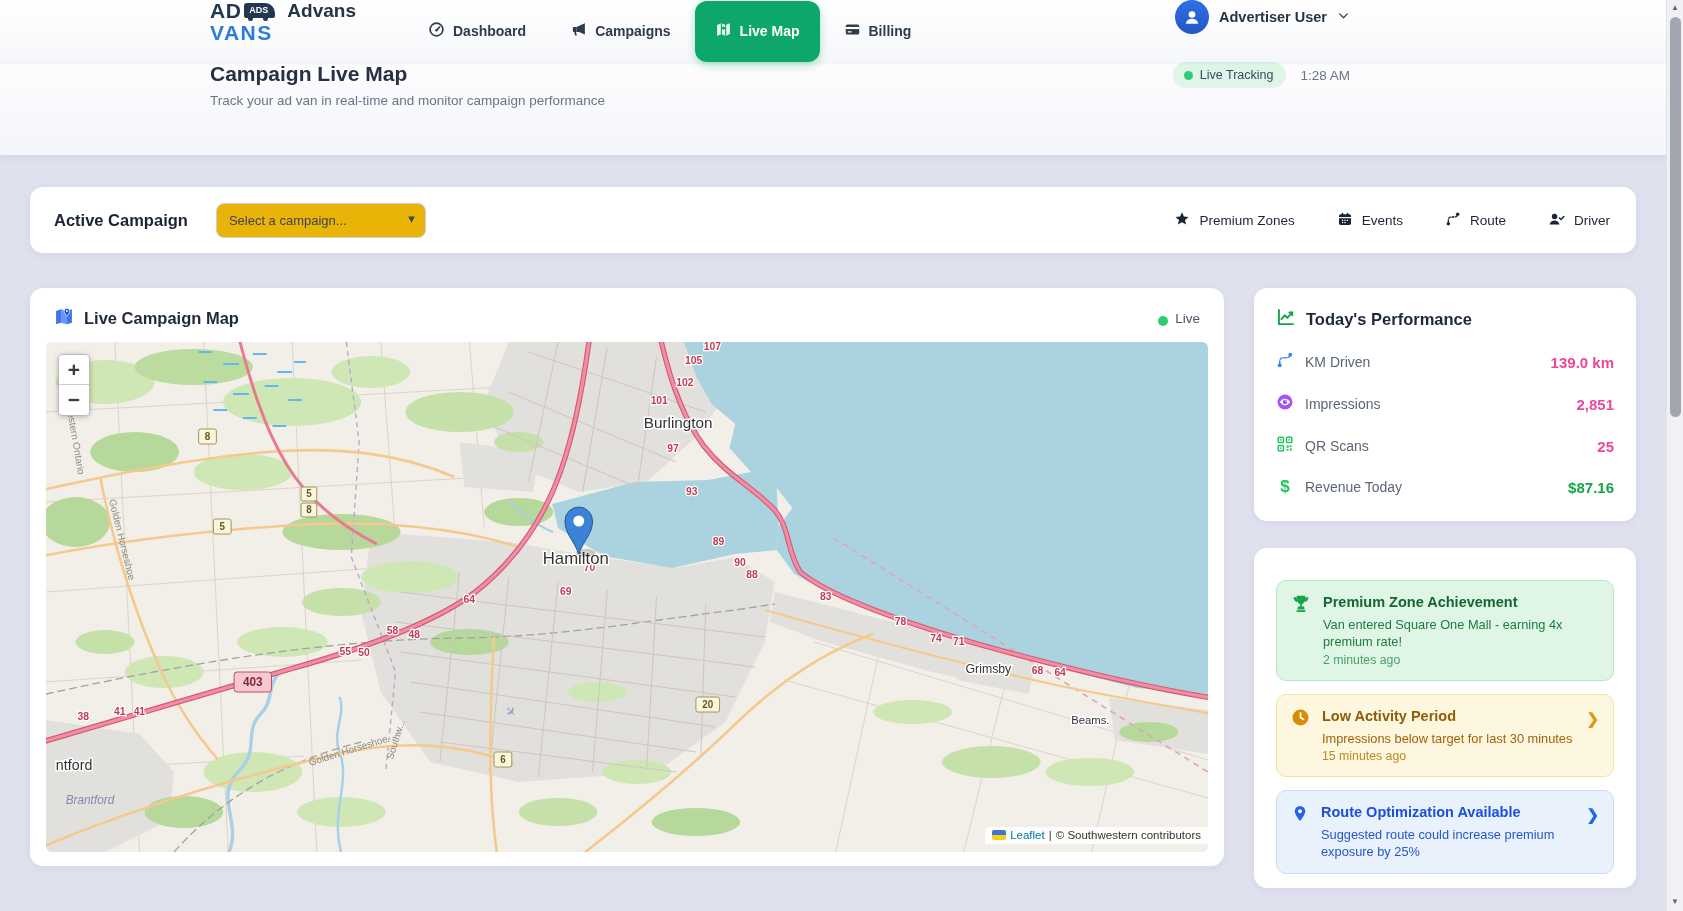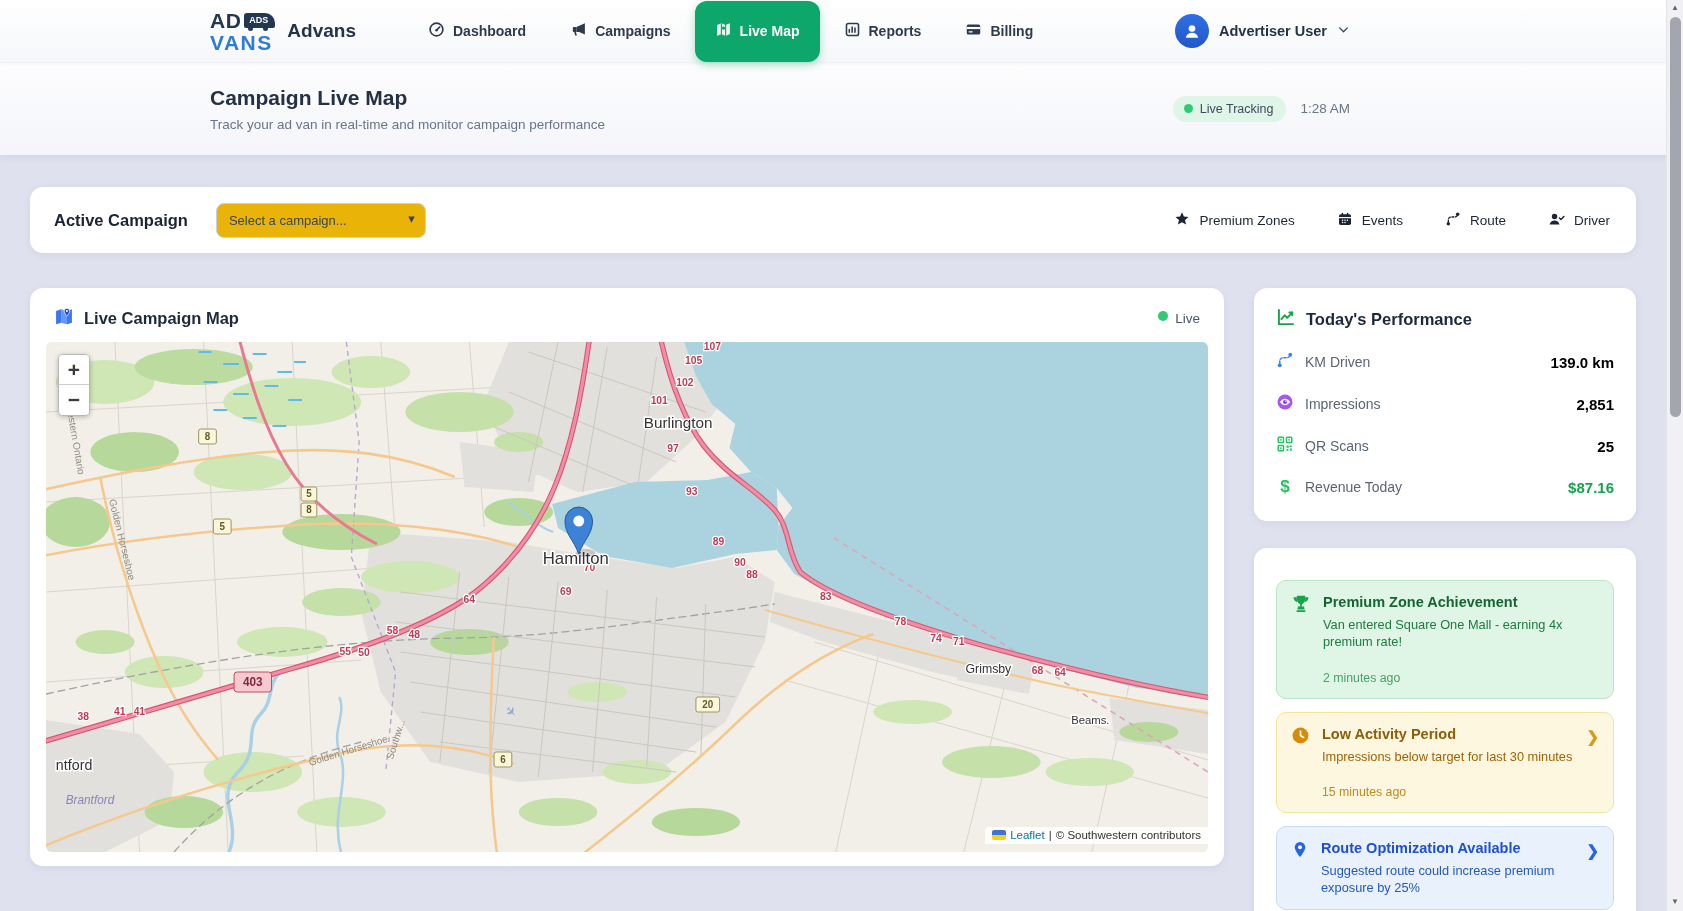--- a/index.html
+++ b/index.html
@@ -1,20 +1,20 @@
 <!DOCTYPE html>
 <html><head>
 <meta charset="utf-8">
 <style>
   *{box-sizing:border-box;margin:0;padding:0}
   html,body{width:1683px;height:911px;overflow:hidden}
   body{font-family:"Liberation Sans",sans-serif;background:#dfe1ef;color:#1e2a3a}
   
   .navbar{height:62px;background:linear-gradient(#ffffff,#f6f7fa);box-shadow:0 1px 3px rgba(25,35,70,.08);position:relative;z-index:5}
-  .shell{width:1140px;margin-left:210px;height:100%;display:flex;align-items:center}
+  .shell{width:1140px;margin-left:210px;height:100%;display:flex;align-items:flex-start}
   .logo{display:flex;flex-direction:column;line-height:1}
   .logo-line1{display:flex;align-items:center}
   .logo-ad{font-size:21px;font-weight:800;color:#223750;letter-spacing:.5px}
   .logo-van{position:relative;margin-left:3px;background:#223750;color:#fff;border-radius:3px 10px 2px 2px;padding:2px 7px 2px 5px;font-size:9px;font-weight:800;height:15px;display:inline-flex;align-items:center}
   .logo-van::after{content:"";position:absolute;left:4px;bottom:-3px;width:5px;height:5px;background:#223750;border-radius:50%;box-shadow:15px 0 0 #223750}
   .logo-line2{font-size:21px;font-weight:800;color:#2e7cd6;letter-spacing:1.5px;margin-top:1px}
   .brand-name{font-size:19px;font-weight:700;color:#243447;margin-left:12px}
   .nav{display:flex;align-items:center;height:100%;margin-left:52px;gap:4px}
   .nav-item{display:flex;align-items:center;gap:8px;padding:0 20px;height:62px;font-size:14px;font-weight:600;color:#2f3b4d;cursor:pointer;white-space:nowrap}
   .nav-item svg{flex:none}
@@ -40,21 +40,21 @@
   .select-wrap select{width:100%;appearance:none;-webkit-appearance:none;border:1px solid #c9d1dd;border-radius:8px;padding:9px 30px 9px 12px;font-size:13px;color:#3a4656;background:#eab308;font-family:"Liberation Sans",sans-serif;cursor:pointer}
   .select-caret{position:absolute;right:11px;top:8px;color:#3a4656;font-size:13px;pointer-events:none}
   .cb-actions{margin-left:auto;display:flex;align-items:center;gap:42px}
   .cb-action{display:flex;align-items:center;gap:9px;font-size:13.5px;font-weight:500;color:#1b2533;cursor:pointer;white-space:nowrap}
   .content-row{display:flex;gap:30px;align-items:flex-start}
   
   .map-card{flex:1;padding:16px 16px 14px}
   .map-head{display:flex;align-items:center;justify-content:space-between;padding:2px 8px 12px}
   .map-head-left{display:flex;align-items:center;gap:10px}
   .map-title{font-size:16.5px;font-weight:700;color:#1e2a3a}
-  .live-ind{display:flex;align-items:flex-start;gap:7px;font-size:13.5px;color:#4a5568}
+  .live-ind{display:flex;align-items:flex-end;gap:7px;font-size:13.5px;color:#4a5568}
   .live-ind .dot{width:10px;height:10px}
   .map-box{position:relative;height:510px;border-radius:6px;overflow:hidden;background:#f2efe9}
   .map-box svg.basemap{display:block;width:100%;height:100%}
   svg text{font-family:"Liberation Sans",sans-serif}
   .exitlbl{font-size:10.5px;font-weight:700;fill:#c23a52;stroke:#fff;stroke-width:2.4px;paint-order:stroke}
   .citylbl{fill:#333;stroke:#fff;stroke-width:3px;paint-order:stroke}
   .reglbl{fill:#8f8a80;font-size:10px}
   .shieldtxt{fill:#5f5a2a;font-size:10px;font-weight:700;text-anchor:middle}
   .zoomctl{position:absolute;top:12px;left:12px;width:32px;background:#fff;border:1px solid #b9b9b9;border-radius:5px;box-shadow:0 1px 5px rgba(0,0,0,.25);overflow:hidden;z-index:3}
   .zoombtn{width:100%;height:30px;display:flex;align-items:center;justify-content:center;font-size:21px;font-weight:700;color:#3c3c3c;cursor:pointer;background:#fff}
@@ -63,27 +63,27 @@
   .ua-flag{display:inline-block;width:14px;height:10px;border-radius:2px;background:linear-gradient(#4272d8 50%,#f7d117 50%)}
   .leaflet-link{color:#0078a8}
   
   .right-col{width:382px;flex:none;display:flex;flex-direction:column;gap:27px}
   .panel{padding:19px 22px 14px}
   .panel-title-row{display:flex;align-items:center;gap:10px;margin-bottom:10px}
   .panel-title{font-size:16.5px;font-weight:700;color:#1d2939}
   .stat-row{display:flex;align-items:center;justify-content:space-between;padding:10px 0}
   .stat-left{display:flex;align-items:center;gap:11px}
   .stat-label{font-size:14px;color:#5b6675}
-  .stat-value{font-size:15px;font-weight:700;color:#000000}
+  .stat-value{font-size:15px;font-weight:700;color:#ec4899}
   .stat-value.green{color:#16a34a}
   .alert{border-radius:10px;border:1px solid;padding:13px 14px;margin-top:13px;display:flex;gap:12px;align-items:flex-start;cursor:pointer}
   .alert-body{flex:1}
   .alert-title{font-size:14.5px;font-weight:700;margin-bottom:6px}
   .alert-desc{font-size:12.8px;line-height:1.35}
-  .alert-time{font-size:12.3px;margin-top:20px}
+  .alert-time{font-size:12.3px;margin-top:2px}
   .alert-chevron{font-size:15px;font-weight:700;margin-top:2px}
   .alert.green{background:#dff5e5;border-color:#b9e6c6}
   .alert.green .alert-title{color:#166534}.alert.green .alert-desc{color:#1d7c3f}.alert.green .alert-time{color:#46a369}
   .alert.yellow{background:#fdf7e0;border-color:#f3e3a1}
   .alert.yellow .alert-title{color:#8f5c0a}.alert.yellow .alert-desc{color:#a16207}.alert.yellow .alert-time{color:#bf8a1d}.alert.yellow .alert-chevron{color:#d99b16}
   .alert.blue{background:#e9f1fd;border-color:#c7dcf8}
   .alert.blue .alert-title{color:#1d4fd8}.alert.blue .alert-desc{color:#2457c5}.alert.blue .alert-chevron{color:#2563eb}
   
   .scrollbar{position:fixed;right:0;top:0;bottom:0;width:17px;background:#f1f1f5;border-left:1px solid #e3e3ea;z-index:50;display:flex;flex-direction:column;align-items:center}
   .scroll-arrow{height:15px;display:flex;align-items:center;justify-content:center;font-size:8px;color:#62646c;width:100%}
@@ -122,27 +122,20 @@
             </svg></span>
         <span>Campaigns</span>
       </div>
       <div class="nav-item active">
         <span><svg width="17" height="17" viewBox="0 0 24 24">
               <path d="M3 5.5 9 3l6 2.5L21 3v15.5L15 21l-6-2.5L3 21V5.5z" fill="#fff" opacity=".92"></path>
               <path d="M9 3v15.5M15 5.5V21" stroke="#0da76b" stroke-width="1.6"></path>
               <circle cx="12" cy="10" r="2.4" fill="#0da76b"></circle>
             </svg></span>
         <span>Live Map</span>
-      </div>
-      <div class="nav-item">
-        <span><svg width="17" height="17" viewBox="0 0 24 24">
-              <rect x="3.5" y="3.5" width="17" height="17" rx="2.5" fill="none" stroke="#2f3b4d" stroke-width="2.2"></rect>
-              <path d="M7.5 16V12M11.5 16V8.5M15.5 16v-6" stroke="#2f3b4d" stroke-width="2.2" stroke-linecap="round"></path>
-            </svg></span>
-        <span>Reports</span>
       </div>
       <div class="nav-item">
         <span><svg width="17" height="17" viewBox="0 0 24 24">
               <rect x="2.5" y="5" width="19" height="14" rx="2.2" fill="#2f3b4d"></rect>
               <rect x="2.5" y="8.4" width="19" height="3" fill="#fff"></rect>
               <rect x="5" y="14.4" width="6" height="1.8" rx=".9" fill="#fff"></rect>
             </svg></span>
         <span>Billing</span>
       </div>
     </nav>

